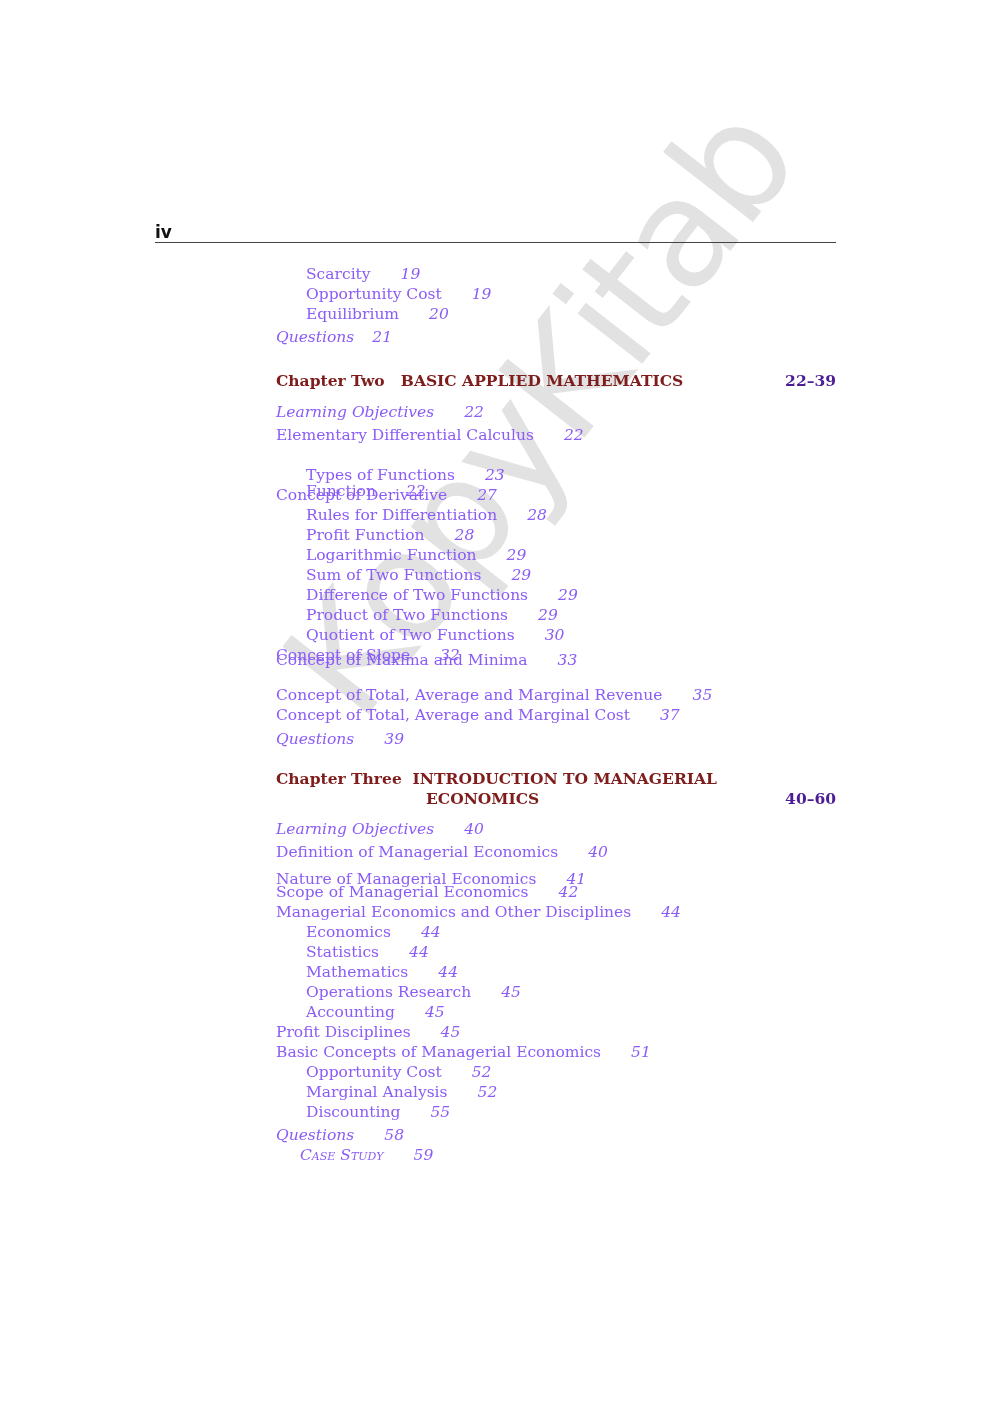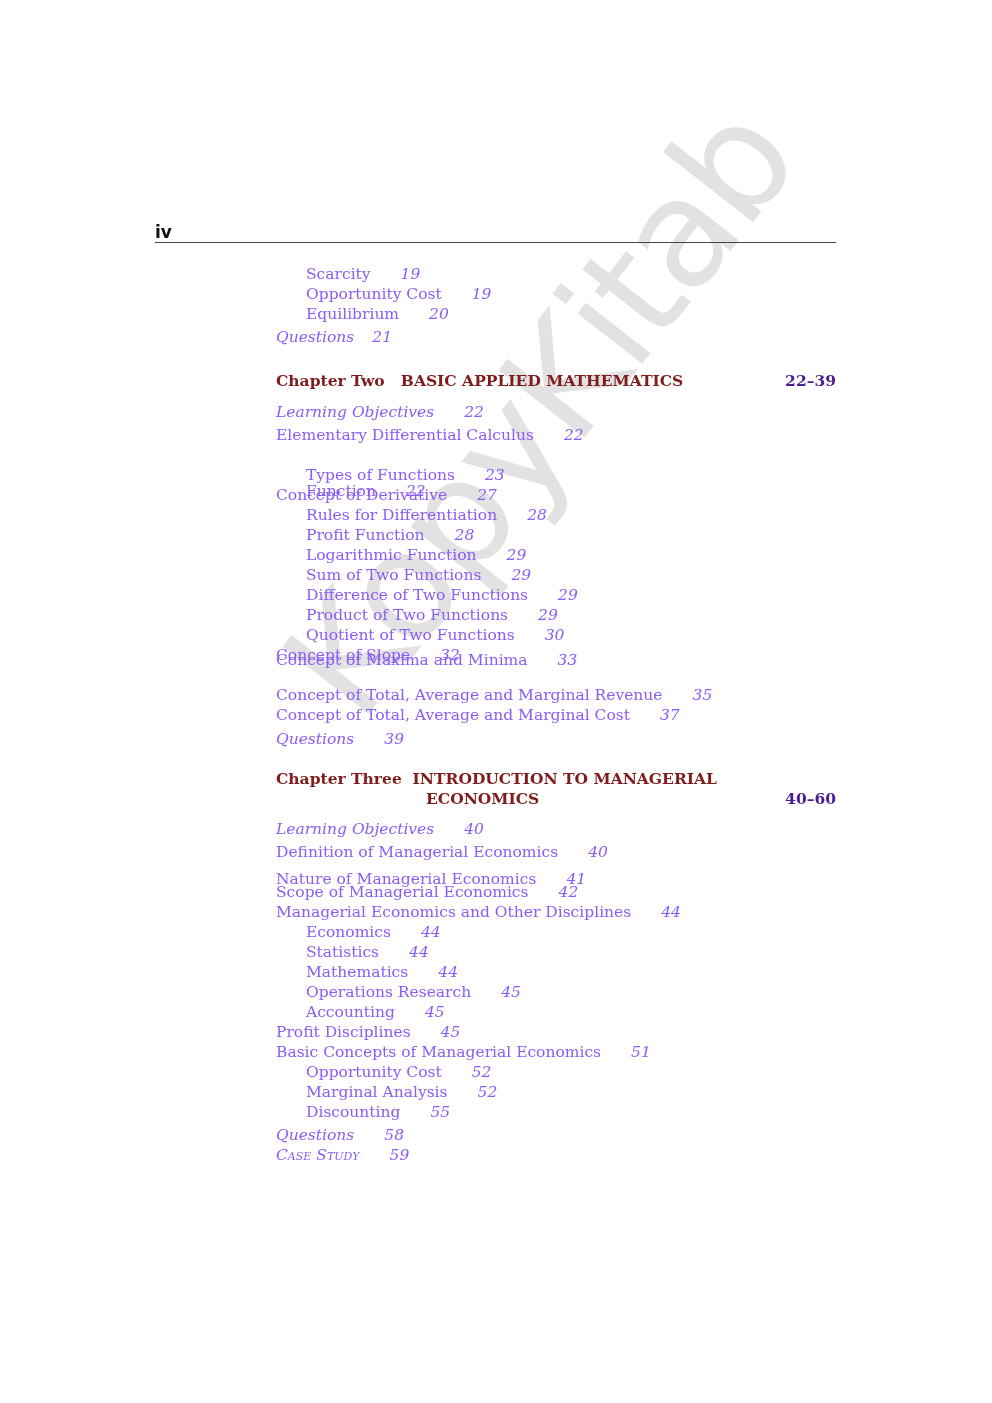--- a/index.html
+++ b/index.html
@@ -5,21 +5,21 @@
   html, body { margin:0; padding:0; background:#ffffff; }
   body { width:992px; height:1403px; position:relative; overflow:hidden; }
   .header { position:absolute; left:155px; top:222px; width:681px; height:20px; border-bottom:1.5px solid #444; }
   .folio { position:absolute; left:0; top:0; font-family:"DejaVu Sans", sans-serif; font-weight:bold; font-size:17px; color:#111; }
   .running { position:absolute; left:0; width:100%; top:1px; text-align:center; font-family:"Liberation Sans", sans-serif; font-size:14px; font-variant:small-caps; letter-spacing:0.2px; color:#111; }
   .line { position:absolute; font-family:"DejaVu Serif", serif; font-size:15.5px; color:#8b5cf6; white-space:nowrap; line-height:20px; }
   .l0 { left:276px; }
   .l1 { left:306px; }
   .pg { font-style:italic; margin-left:30px; }
   .it { font-style:italic; }
-  .sc { font-variant:small-caps; font-style:italic; }
+  .sc { font-variant:small-caps; font-style:italic;margin-left:24px; }
   .chap { position:absolute; left:276px; font-family:"DejaVu Serif", serif; font-weight:bold; font-size:15.5px; color:#7f1d1d; white-space:nowrap; line-height:20px; }
   .range { position:absolute; left:770px; width:66px; text-align:right; font-family:"DejaVu Serif", serif; font-weight:bold; font-size:15.5px; color:#4c1d95; line-height:20px; }
   .watermark { position:absolute; left:250px; top:640px; font-family:"DejaVu Sans", sans-serif; font-size:150px; color:rgba(150,150,150,0.28); transform:rotate(-52deg); transform-origin:left top; white-space:nowrap; pointer-events:none; letter-spacing:-4px; }
 </style>
 </head>
 <body>
 
 <div class="watermark">KopyKitab</div>
 
 <div class="header">

